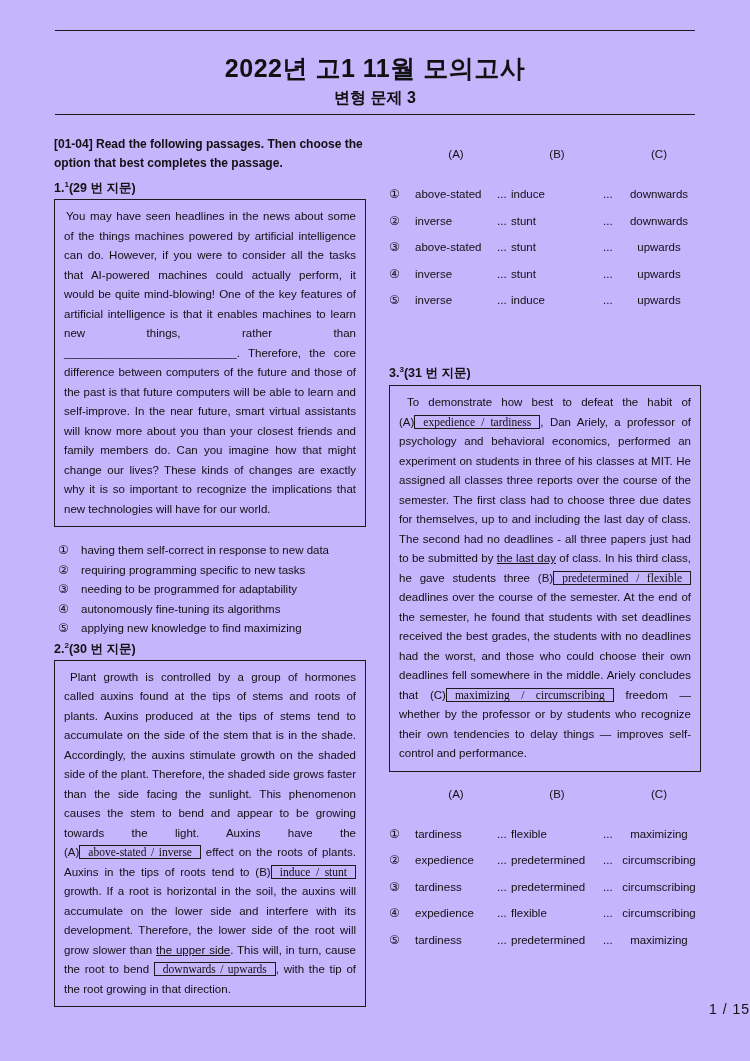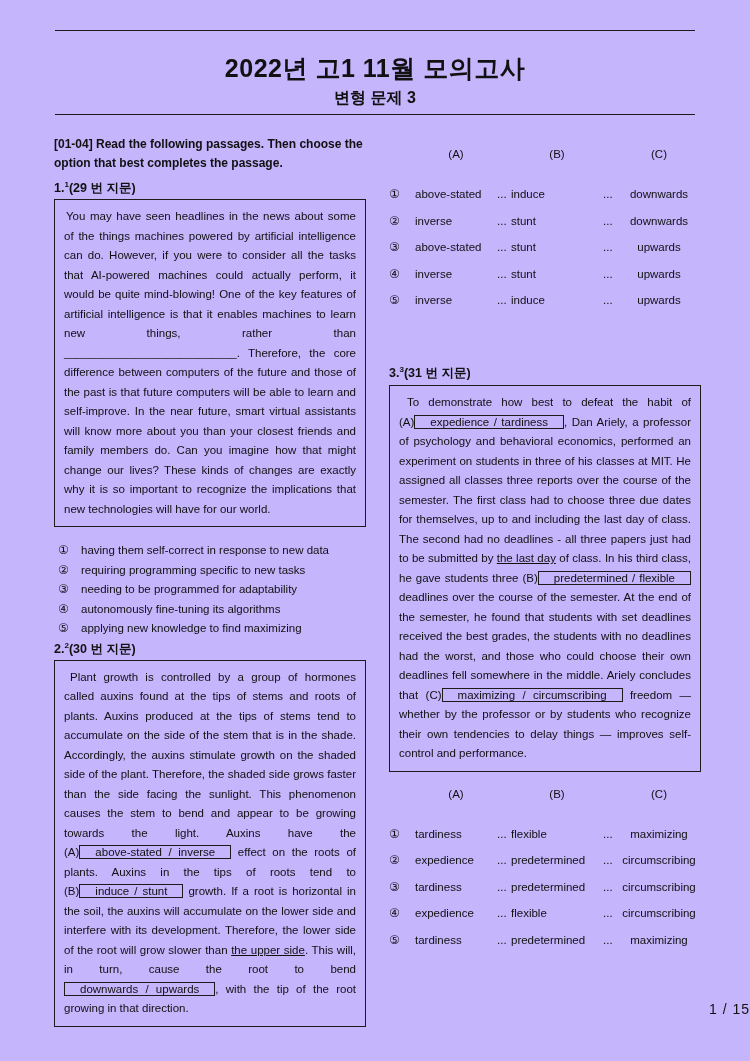--- a/index.html
+++ b/index.html
@@ -66,22 +66,23 @@
     padding: 7px 9px;
     font-size: 11.5px;
     line-height: 19.5px;
     text-align: justify;
   }
   .p1 { text-indent: 2px; }
   .p2 { text-indent: 6px; }
   .p3 { text-indent: 8px; }
   .choice-box {
     border: 1px solid #1b1b1b;
-    padding: 0 15px;
+    padding: 0 8px;
     white-space: nowrap;
+    font-family: Liberation Serif, serif;
   }
   .uline { text-decoration: underline; }
 
   .options {
     list-style: none;
     margin: 17px 0 0 4px;
     padding: 0;
     font-size: 11.5px;
   }
   .options li {

